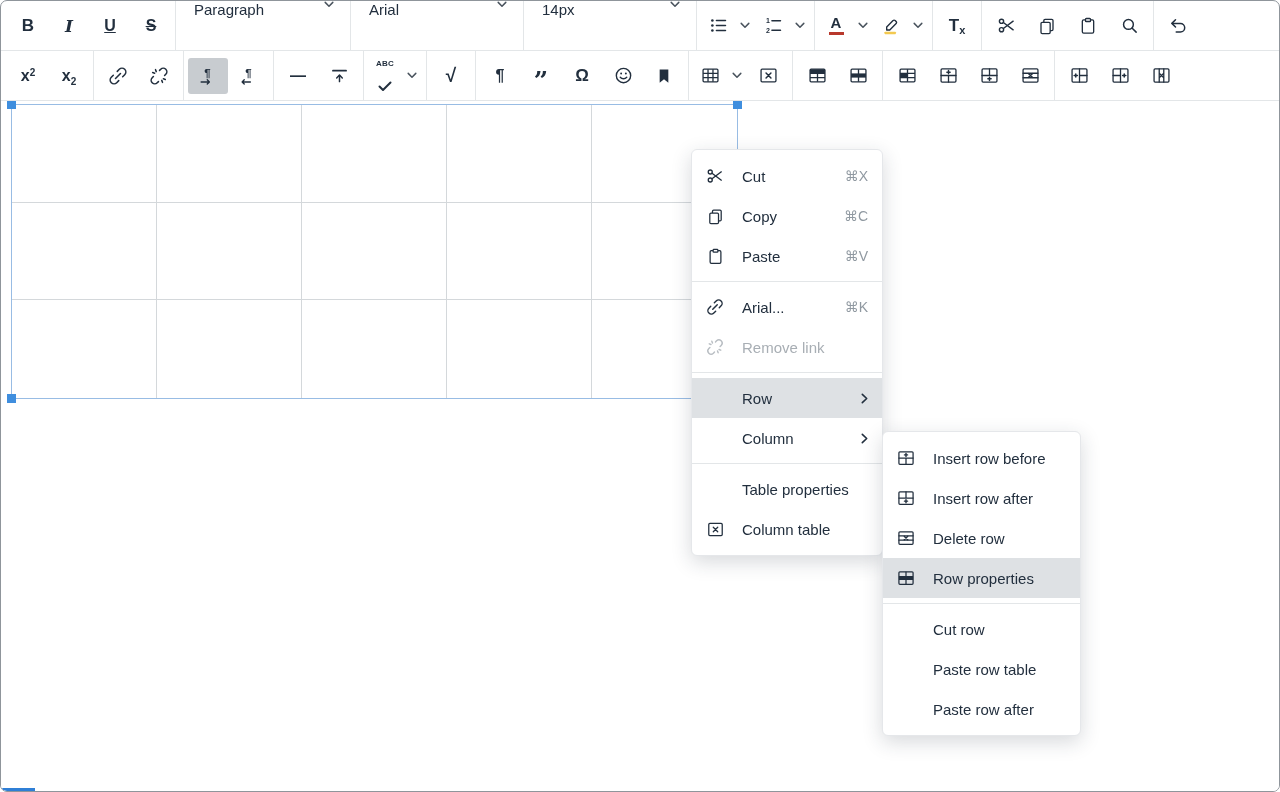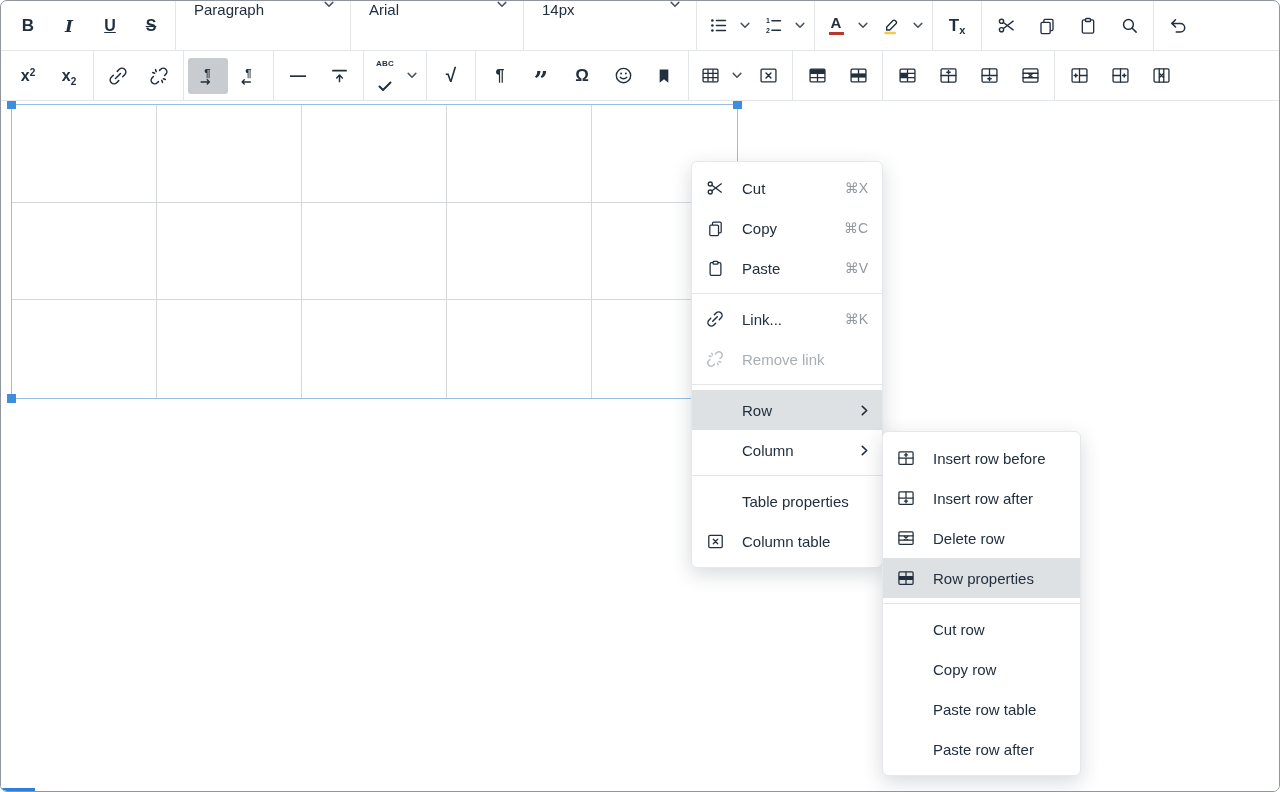--- a/index.html
+++ b/index.html
@@ -49,21 +49,21 @@
   .cells{display:grid;width:100%;height:100%}
   .cells .cell{border-right:1px solid var(--cell-border,#d4d8db);border-bottom:1px solid var(--cell-border,#d4d8db);background:#fff}
   .cells .cell:nth-child(5n){border-right:none}
   .cells .cell:nth-child(n+11){border-bottom:none}
   .handle{position:absolute;width:9px;height:9px;background:var(--handle-blue,#3f8ede)}
   .h-tl{left:-5px;top:-5px}.h-tr{right:-5px;top:-5px}.h-bl{left:-5px;bottom:-5px}.h-br{right:-5px;bottom:-5px}
   .focus-accent{position:absolute;left:0;bottom:0;width:34px;height:3px;background:var(--focus-accent,#2f7fd6)}
 
   
   .menu{position:absolute;background:#fff;border:1px solid var(--menu-border,#e5e7ea);border-radius:6px;box-shadow:0 6px 20px rgba(34,47,62,.18);padding:6px 0}
-  .context-menu{left:690px;top:60px;width:192px;z-index:5}
+  .context-menu{left:690px;top:48px;width:192px;z-index:5}
   .row-submenu{left:881px;top:330px;width:199px;z-index:6}
   .menu-item{position:relative;display:flex;align-items:center;height:40px;padding:0 14px 0 50px;font-size:15px;cursor:pointer;white-space:nowrap;color:#222f3e}
   .menu-item .mi-icon{position:absolute;left:11px;top:50%;transform:translateY(-50%);width:24px;height:24px;display:flex;align-items:center;justify-content:center;color:var(--icon-color,#222f3e)}
   .mi-shortcut{margin-left:auto;color:var(--shortcut-color,#9099a1);font-size:14px}
   .mi-caret{margin-left:auto;display:flex;color:#222f3e}
   .menu-item.highlight{background:var(--menu-highlight,#dee1e4)}
   .menu-item.disabled{cursor:default}
   .menu-item.disabled .mi-label{color:var(--disabled-color,#a8aeb4)}
   .menu-item.disabled .mi-icon{color:#b9bec3}
   .menu-divider{height:1px;background:var(--toolbar-border,#e3e6e8);margin:5px 0}
@@ -602,21 +602,21 @@
       <div class="menu-item">
         <span class="mi-icon">
             <svg width="20" height="20" viewBox="0 0 24 24">
               <g fill="none" stroke="currentColor" stroke-width="1.7" stroke-linecap="round">
                 <path d="M9.3 14.7 L14.7 9.3"></path>
                 <path d="M11.2 6.9 L13.4 4.7 a3.9 3.9 0 0 1 5.9 5.9 l-2.2 2.2"></path>
                 <path d="M12.8 17.1 L10.6 19.3 a3.9 3.9 0 0 1 -5.9 -5.9 l2.2 -2.2"></path>
               </g>
             </svg>
           </span>
-        <span class="mi-label">Link...</span>
+        <span class="mi-label">Arial...</span>
         <span class="mi-shortcut">⌘K</span>
       </div>
       <div class="menu-item disabled">
         <span class="mi-icon">
             <svg width="20" height="20" viewBox="0 0 24 24">
               <g fill="none" stroke="currentColor" stroke-width="1.7" stroke-linecap="round">
                 <path d="M12.6 5.9 L13.9 4.6 a3.8 3.8 0 0 1 5.5 5.5 L18.1 11.4"></path>
                 <path d="M5.9 12.6 L4.6 13.9 a3.8 3.8 0 0 0 5.5 5.5 L11.4 18.1"></path>
                 <path d="M8.2 5.1 L9 7.2 M5.1 8.2 L7.2 9 M18.9 15.8 L16.8 15 M15.8 18.9 L15 16.8"></path>
               </g>
@@ -711,23 +711,20 @@
           </span>
         <span class="mi-label">Row properties</span>
       </div>
 
       <div class="menu-divider"></div>
 
       <div class="menu-item">
         <span class="mi-label">Cut row</span>
       </div>
       <div class="menu-item">
-        <span class="mi-label">Copy row</span>
-      </div>
-      <div class="menu-item">
         <span class="mi-label">Paste row table</span>
       </div>
       <div class="menu-item">
         <span class="mi-label">Paste row after</span>
       </div>
     </div>
 
     <div class="focus-accent"></div>
   </div>
 </div>

